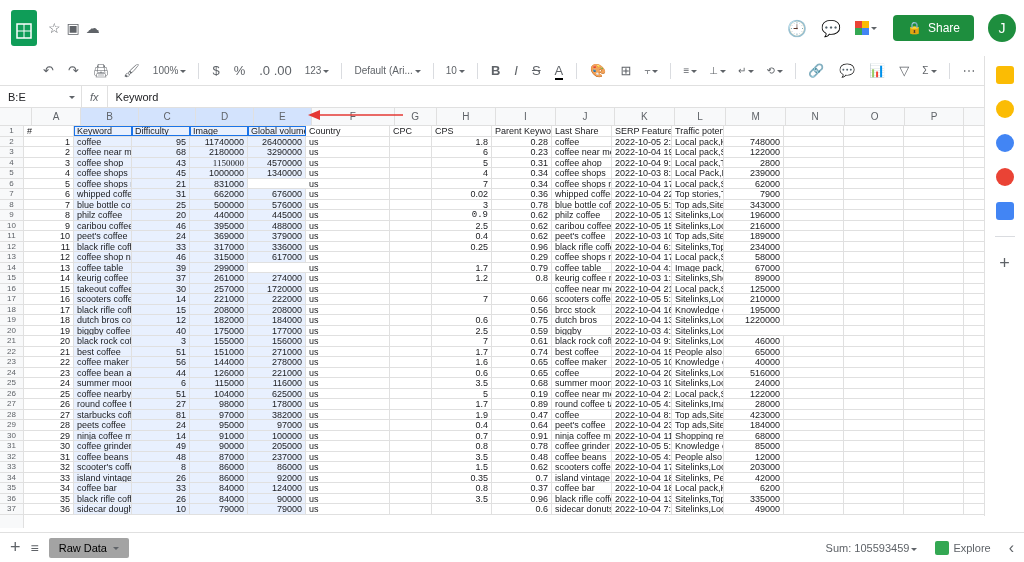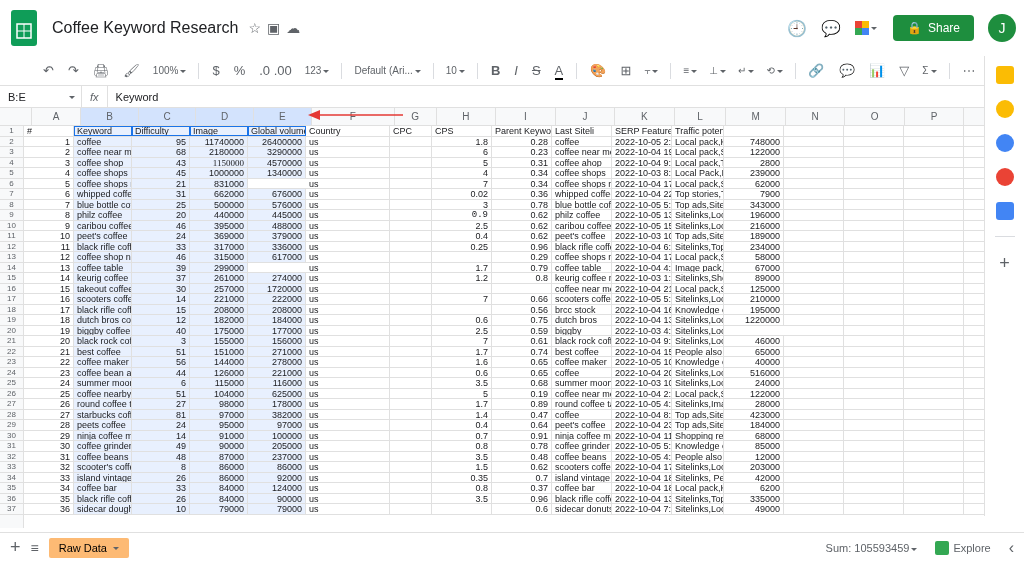--- a/index.html
+++ b/index.html
@@ -41,21 +41,21 @@
 .row-h { height:10.5px; border-bottom:1px solid #e0e0e0; font-size:8px; color:#5f6368; text-align:center; line-height:10.5px; }
 .cells { flex:1; position:relative; }
 .row { display:flex; height:10.5px; border-bottom:1px solid #e0e0e0; font-size:9px; color:#202124; }
 .cell { border-right:1px solid #e0e0e0; padding:0 3px; overflow:hidden; white-space:nowrap; line-height:10.5px; }
 .cell.num { text-align:right; }
 .row:first-child .cell.selcol { background:#e8f0fe; outline:1px solid #1a73e8; outline-offset:-1px; }
 .row:not(:first-child) .cell.selcol { background:#e8f0fe; }
 .bottom-bar { position:absolute; bottom:0; left:0; right:0; height:30px; border-top:1px solid #e0e0e0; background:#fff; display:flex; align-items:center; padding:0 10px; gap:10px; }
 .add-sheet { color:#5f6368; font-size:18px; cursor:pointer; }
 .all-sheets { color:#5f6368; font-size:14px; cursor:pointer; }
-.sheet-tab { background:#fdba74; padding:4px 10px; font-size:11px; border-radius:2px; display:flex; align-items:center; gap:4px; cursor:pointer; }
+.sheet-tab { background:#a3a3a3; padding:4px 10px; font-size:11px; border-radius:2px; display:flex; align-items:center; gap:4px; cursor:pointer; }
 .bottom-spacer { flex:1; }
 .sum-box { font-size:11px; color:#5f6368; cursor:pointer; }
 .explore-btn { display:flex; align-items:center; gap:4px; font-size:11px; color:#5f6368; cursor:pointer; padding:4px 8px; }
 .explore-icon { width:14px; height:14px; background:#34a853; border-radius:2px; }
 .side-panel { position:absolute; right:0; top:56px; width:40px; height:460px; border-left:1px solid #e0e0e0; background:#fff; display:flex; flex-direction:column; align-items:center; padding-top:10px; gap:16px; }
 .sp-icon { width:18px; height:18px; border-radius:3px; cursor:pointer; }
 </style>
 </head>
 <body>
 
@@ -63,21 +63,20 @@
   <div class="logo">
     <svg width="26" height="36" viewBox="0 0 26 36">
         <rect width="26" height="36" rx="3" fill="#0f9d58"></rect>
         <rect x="6" y="14" width="14" height="14" fill="none" stroke="#fff" stroke-width="1.5"></rect>
         <line x1="6" y1="21" x2="20" y2="21" stroke="#fff"></line>
         <line x1="13" y1="14" x2="13" y2="28" stroke="#fff"></line>
       </svg>
   </div>
   <div class="title-area">
     <div class="title-row">
-      <span class="doc-title">Coffee Keyword Research</span>
       <span class="star-icon">☆</span>
       <span class="folder-icon">▣</span>
       <span class="cloud-icon">☁</span>
     </div>
   </div>
   <div class="header-right">
     <span class="icon-btn">🕘</span>
     <span class="icon-btn">💬</span>
     <div class="meet-icon">
       <div class="meet-sq">
@@ -215,21 +214,21 @@
         <div class="row">
           <div class="cell" style="width: 50px;">#</div>
           <div class="cell selcol" style="width: 58px;">Keyword</div>
           <div class="cell selcol" style="width: 58px;">Difficulty</div>
           <div class="cell selcol" style="width: 58px;">Image</div>
           <div class="cell selcol" style="width: 58px;">Global volume</div>
           <div class="cell" style="width: 84px;">Country</div>
           <div class="cell" style="width: 42px;">CPC</div>
           <div class="cell" style="width: 60px;">CPS</div>
           <div class="cell" style="width: 60px;">Parent Keyword</div>
-          <div class="cell" style="width: 60px;">Last Siteli</div>
+          <div class="cell" style="width: 60px;">Last Share</div>
           <div class="cell" style="width: 60px;">SERP Features</div>
           <div class="cell" style="width: 52px;">Traffic potential</div>
           <div class="cell" style="width: 60px;"></div>
           <div class="cell" style="width: 60px;"></div>
           <div class="cell" style="width: 60px;"></div>
           <div class="cell" style="width: 60px;"></div>
           <div class="cell" style="width: 60px;"></div>
         </div>
         <div class="row">
           <div class="cell num" style="width: 50px;">1</div>
@@ -726,21 +725,21 @@
           <div class="cell" style="width: 60px;"></div>
         </div>
         <div class="row">
           <div class="cell num" style="width: 50px;">27</div>
           <div class="cell selcol" style="width: 58px;">starbucks coffee</div>
           <div class="cell num selcol" style="width: 58px;">81</div>
           <div class="cell num selcol" style="width: 58px;">97000</div>
           <div class="cell num selcol" style="width: 58px;">382000</div>
           <div class="cell" style="width: 84px;">us</div>
           <div class="cell num" style="width: 42px;"></div>
-          <div class="cell num" style="width: 60px;">1.4</div>
+          <div class="cell num" style="width: 60px;">1.9</div>
           <div class="cell num" style="width: 60px;">0.47</div>
           <div class="cell" style="width: 60px;">coffee</div>
           <div class="cell" style="width: 60px;">2022-10-04 8:27</div>
           <div class="cell" style="width: 52px;">Top ads,Sitelink</div>
           <div class="cell num" style="width: 60px;">423000</div>
           <div class="cell" style="width: 60px;"></div>
           <div class="cell" style="width: 60px;"></div>
           <div class="cell" style="width: 60px;"></div>
           <div class="cell" style="width: 60px;"></div>
         </div>

